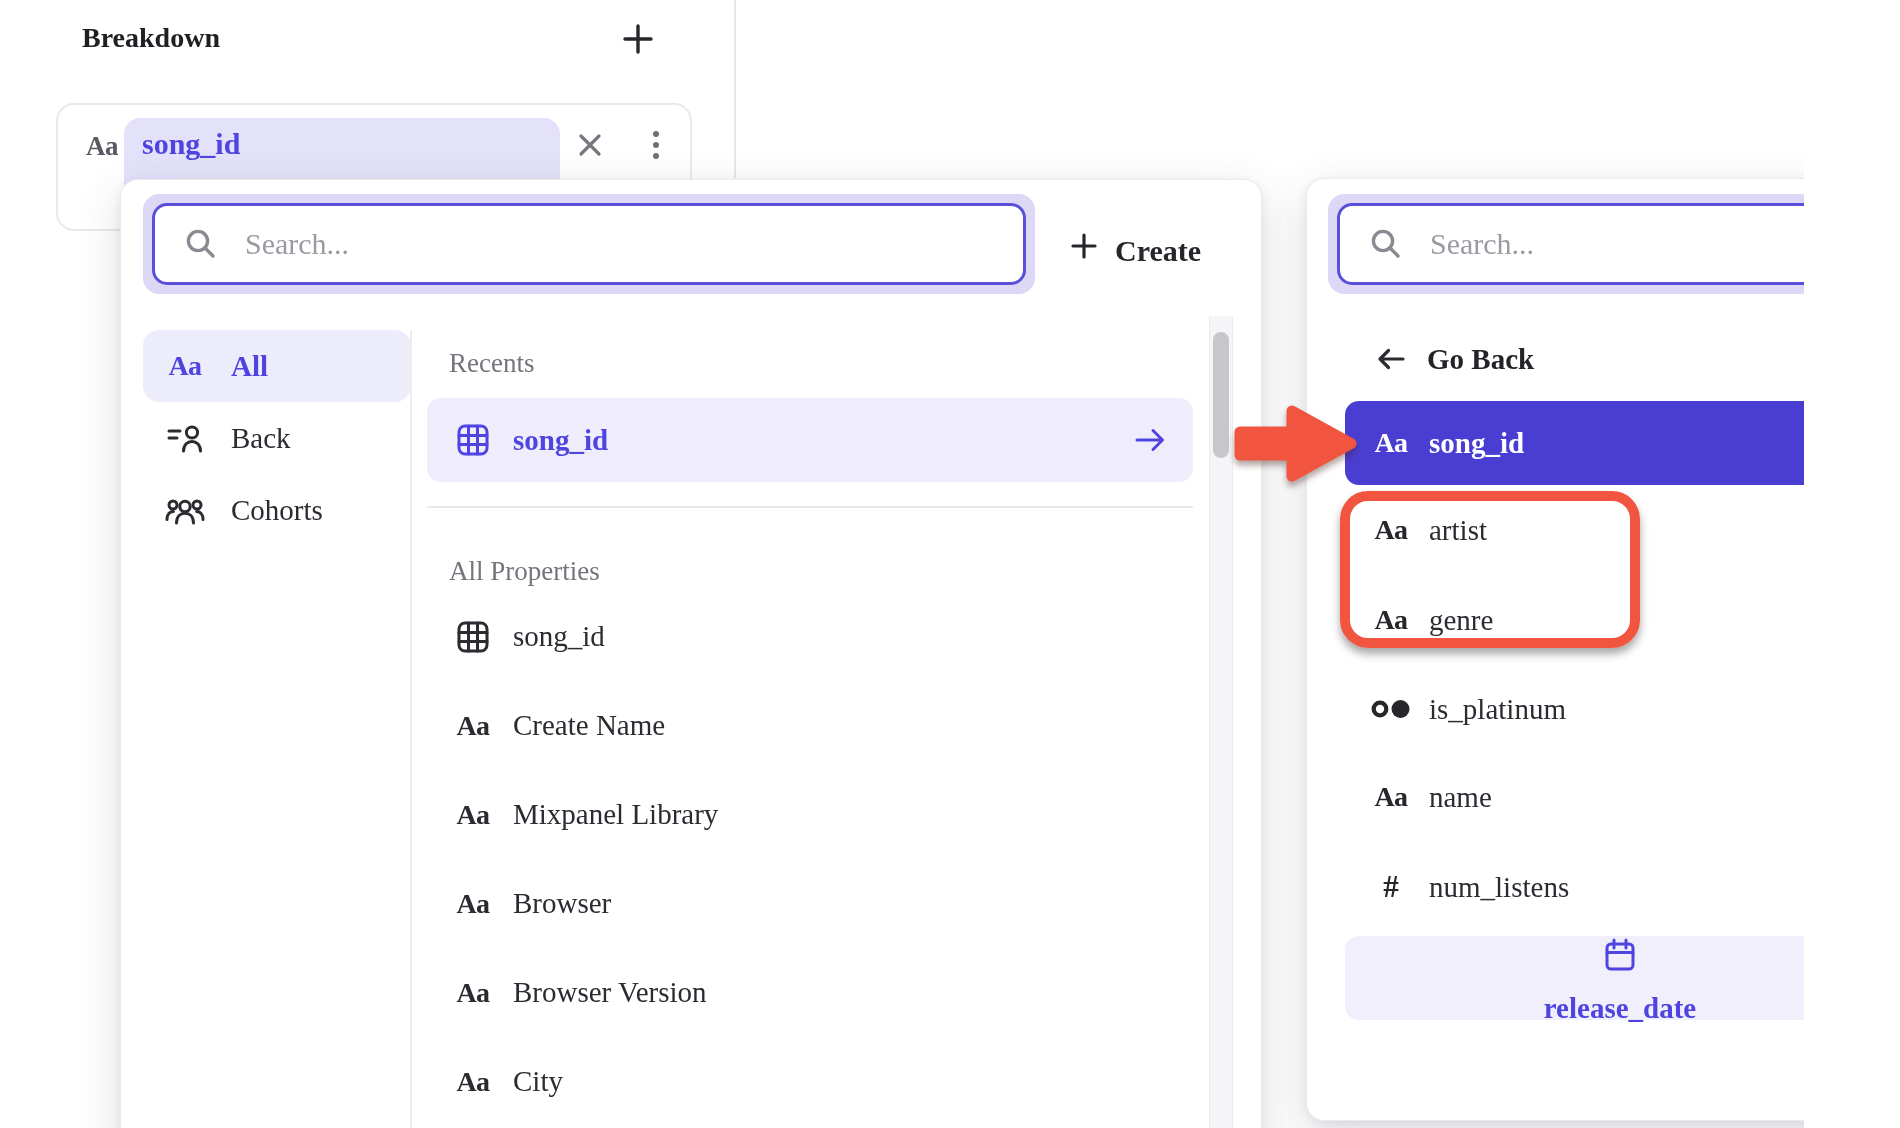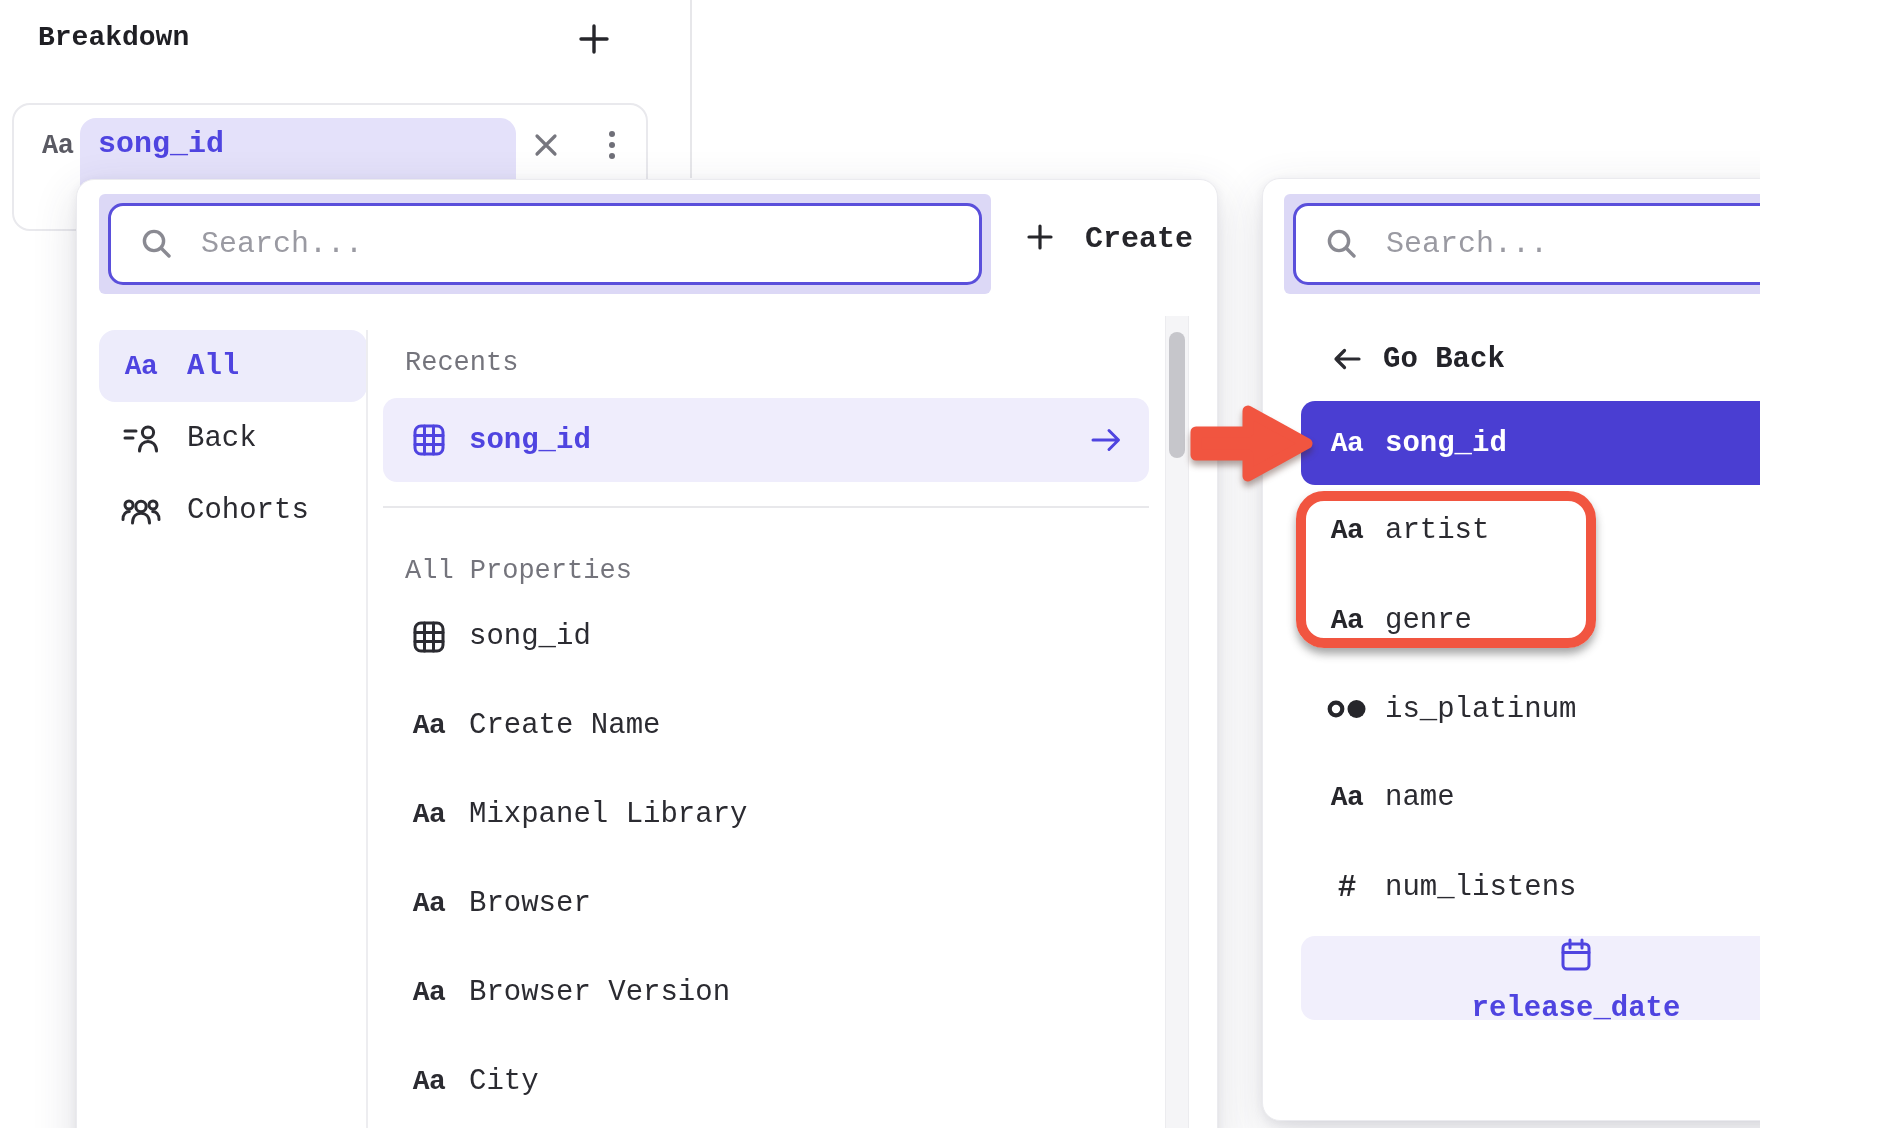--- a/index.html
+++ b/index.html
@@ -1,17 +1,17 @@
 <!DOCTYPE html>
 <html><head>
 <meta charset="utf-8">
 <style>
   html,body{margin:0;padding:0;background:#fff;}
   .stage{position:relative;width:1760px;height:1128px;background:#ffffff;overflow:hidden;
-         font-family:Liberation Mono, monospace;color:#26262b;}
+         font-family:Liberation Serif, serif;color:#26262b;margin-left:44px;}
 
   
   .top-divider{position:absolute;left:690px;top:0;width:2px;height:178px;background:#e7e7ea;}
   .bd-title{position:absolute;left:38px;top:22px;font-size:28px;font-weight:700;color:#1f1f24;}
   .bd-add{position:absolute;left:572px;top:18px;width:44px;height:44px;display:flex;
           align-items:center;justify-content:center;cursor:pointer;background:none;border:none;padding:0;}
   .chip-card{position:absolute;left:12px;top:103px;width:636px;height:128px;background:#fff;
              border:2px solid #e9e9ed;border-radius:18px;box-sizing:border-box;}
   .chip-aa{position:absolute;left:28px;top:26px;font-size:27px;font-weight:600;color:#5a5a63;letter-spacing:-0.5px;}
   .chip-pill{position:absolute;left:66px;top:13px;width:436px;height:104px;background:#e4e1fa;border-radius:16px;
@@ -20,28 +20,28 @@
           justify-content:center;cursor:pointer;background:none;border:none;padding:0;}
   .chip-kebab{position:absolute;left:578px;top:20px;width:40px;height:44px;display:flex;align-items:center;
           justify-content:center;cursor:pointer;background:none;border:none;padding:0;}
 
   
   .panel{position:absolute;background:#fff;border:1px solid #ebebef;border-radius:18px;
          box-shadow:0 14px 44px rgba(55,55,80,.16),0 3px 10px rgba(55,55,80,.08);box-sizing:border-box;}
   .left-panel{left:76px;top:179px;width:1142px;height:985px;}
   .right-panel{left:1262px;top:178px;width:634px;height:943px;}
 
-  .search-glow{position:absolute;background:#dcd8f6;border-radius:6px;padding:9px;box-sizing:border-box;}
+  .search-glow{position:absolute;background:#dcd8f6;border-radius:16px;padding:9px;box-sizing:border-box;}
   .search-box{display:flex;align-items:center;gap:20px;background:#fff;border:3px solid #5a4fdb;
               border-radius:15px;height:100%;padding:0 24px;box-sizing:border-box;}
   .search-box input{border:none;outline:none;font-size:30px;color:#3a3a40;width:100%;background:transparent;
               font-family:inherit;}
   .search-box input::placeholder{color:#9a9aa2;}
 
-  .create-btn{position:absolute;left:948px;top:42px;height:46px;display:flex;align-items:flex-start;gap:30px;
+  .create-btn{position:absolute;left:948px;top:42px;height:46px;display:flex;align-items:flex-end;gap:16px;
               font-size:30px;font-weight:600;color:#26262b;cursor:pointer;background:none;border:none;
               font-family:inherit;padding:0;}
 
   
   .rail{position:absolute;left:22px;top:150px;width:268px;display:flex;flex-direction:column;}
   .rail-item{display:flex;align-items:center;gap:24px;height:72px;padding:0 20px;border-radius:16px;
              font-size:29px;font-weight:500;color:#2b2b31;cursor:pointer;}
   .rail-item.selected{background:#edecfb;color:#4f44e0;font-weight:700;}
   .rail-divider{position:absolute;left:289px;top:150px;bottom:0;width:2px;background:#ededf0;}
   .icon-box{width:44px;display:flex;align-items:center;justify-content:center;flex:none;}

